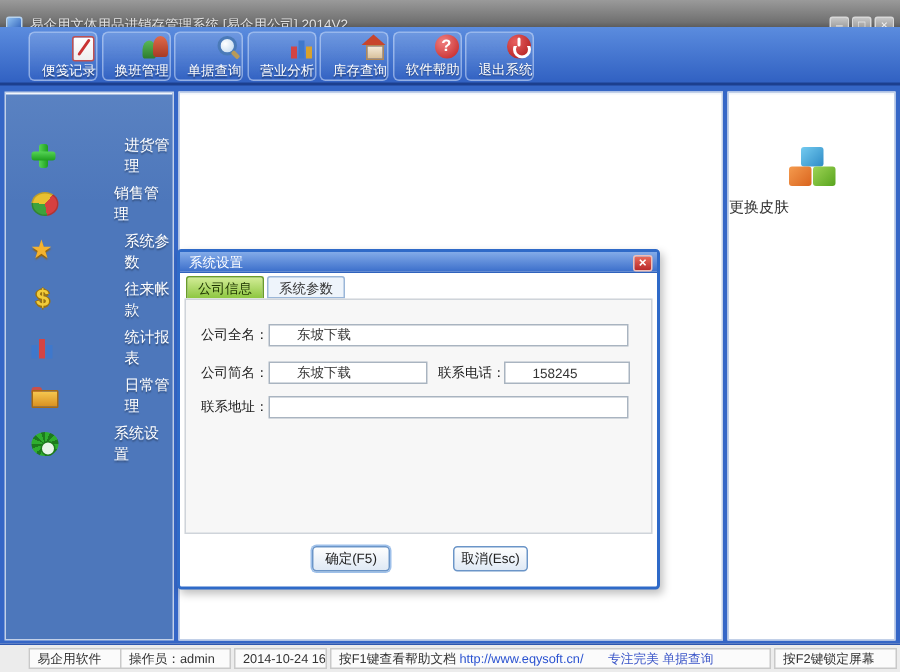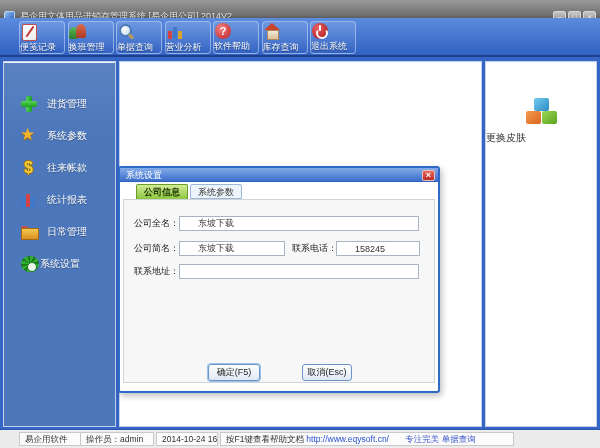--- a/index.html
+++ b/index.html
@@ -20,21 +20,21 @@
   .wc-min::before{content:"–";}
   .wc-max::before{content:"□";}
   .wc-close::before{content:"×";}
 
   
   .toolbar{position:absolute;top:18px;left:0;right:0;height:39px;
     background:linear-gradient(#5b8cde,#3161c2);border-bottom:2px solid #1c3f8e;
     display:flex;align-items:flex-start;padding:3px 0 0 19px;}
   .tb-btn{width:46px;height:33px;margin-right:2.5px;border:1px solid rgba(205,223,250,.55);
     border-radius:4px;background:linear-gradient(rgba(255,255,255,.14),rgba(255,255,255,0));
-    display:flex;flex-direction:column;align-items:flex-start;justify-content:flex-start;cursor:pointer;}
+    display:flex;flex-direction:column;align-items:flex-end;justify-content:flex-start;cursor:pointer;}
   .tb-btn .lbl{font-size:9px;color:#fff;text-shadow:0 1px 1px rgba(0,0,0,.45);line-height:12px;}
   .tb-ic{width:18px;height:18px;position:relative;margin-top:1px;}
 
   .ic-note::before{content:"";position:absolute;left:2px;top:1px;width:13px;height:15px;
     background:linear-gradient(#fff,#eee);border:1px solid #c05050;border-radius:2px;}
   .ic-note::after{content:"";position:absolute;width:2px;height:13px;background:#c93333;
     transform:rotate(35deg);left:9px;top:2px;border-radius:1px;}
   .ic-people::before{content:"";position:absolute;left:0;top:4px;width:9px;height:12px;
     border-radius:50% 50% 20% 20%;background:linear-gradient(#58b858,#2e7d2e);}
   .ic-people::after{content:"";position:absolute;right:1px;top:1px;width:10px;height:14px;
@@ -61,21 +61,21 @@
 
   
   .main{position:absolute;top:59px;left:0;right:0;bottom:19px;background:#3566c6;}
   .panel{position:absolute;top:2px;bottom:2px;background:#fff;border:1px solid #c2d0e8;
     box-shadow:inset 0 1px 0 #f2f6fc;}
   .sidebar{left:3px;width:113px;background:linear-gradient(#5a82c2,#4d77bb 20%);}
   .centerpanel{left:119px;width:363px;}
   .rightpanel{left:485px;width:112px;}
 
   .side-items{padding-top:26px;}
-  .side-item{height:32px;display:flex;align-items:center;padding-left:16px;cursor:pointer;}
+  .side-item{height:32px;display:flex;align-items:center;padding-left:16px;cursor:pointer;gap:36px;}
   .side-ic{width:18px;height:18px;position:relative;margin-right:9px;flex:0 0 18px;}
   .side-item .lbl{color:#fff;font-size:10px;text-shadow:0 1px 1px rgba(0,0,0,.35);}
 
   .ic-plus::before{content:"";position:absolute;left:6px;top:1px;width:6px;height:16px;
     background:linear-gradient(90deg,#55d455,#1e9e1e);border-radius:2px;}
   .ic-plus::after{content:"";position:absolute;left:1px;top:6px;width:16px;height:6px;
     background:linear-gradient(#55d455,#1e9e1e);border-radius:2px;}
   .ic-pie{border-radius:50%;width:16px;height:16px;margin:1px;
     background:conic-gradient(from 40deg,#d64040 0 130deg,#3da23d 130deg 235deg,#e8c030 235deg 360deg);
     box-shadow:inset 0 0 0 1px rgba(0,0,0,.18);}
@@ -115,23 +115,23 @@
     background:linear-gradient(#83abe8,#3c6fcb);color:#fff;font-size:9px;line-height:14px;
     padding-left:6px;border-bottom:1px solid #2f62bd;}
   .dlg-close{position:absolute;right:3px;top:2px;width:13px;height:11px;border-radius:2px;
     background:linear-gradient(#ea6a5a,#b92b2b);border:1px solid #f0c0b8;color:#fff;
     font-size:9px;line-height:9px;text-align:center;font-weight:bold;cursor:pointer;}
   .dlg-close::before{content:"×";}
   .tabs{position:absolute;left:4px;top:16px;height:15px;display:flex;}
   .tab{height:15px;padding:0 7px;font-size:9px;line-height:15px;margin-right:2px;
     border-radius:2px 2px 0 0;cursor:pointer;}
   .tab.active{background:linear-gradient(#d2ec96,#8cc63f);border:1px solid #6a9c2a;border-bottom:none;
-    font-weight:bold;color:#1d3300;margin-left:12px;}
+    font-weight:normal;color:#1d3300;}
   .tab.inactive{background:#eef4fb;border:1px solid #9ab6d8;color:#333;}
-  .tabpage{position:absolute;left:3px;right:3px;top:31px;height:184px;background:#f7f7f7;
+  .tabpage{position:absolute;left:3px;right:3px;top:31px;height:157px;background:#f7f7f7;
     border:1px solid #cfd4da;}
   .frm-lbl{position:absolute;font-size:9px;color:#222;line-height:15px;}
   .frm-inp{position:absolute;height:15px;border:1px solid #a9b4c0;background:#fff;
     font-size:9px;padding:0 18px;color:#333;}
   .dlg-btn{position:absolute;top:196px;height:17px;font-size:9px;color:#222;text-align:center;
     line-height:15px;background:linear-gradient(#fefefe,#dfe9f5);border:1px solid #6b95c8;
     border-radius:3px;cursor:pointer;}
   .dlg-btn.default{box-shadow:0 0 0 1px #9ec0ea;}
 
   
@@ -166,40 +166,44 @@
     </div>
     <div class="tb-btn">
       <span class="tb-ic ic-search"></span>
       <span class="lbl">单据查询</span>
     </div>
     <div class="tb-btn">
       <span class="tb-ic ic-chart"></span>
       <span class="lbl">营业分析</span>
     </div>
     <div class="tb-btn">
+      <span class="tb-ic ic-house"></span>
+      <span class="lbl">库存查询</span>
+    </div>
+    <div class="tb-btn">
       <span class="tb-ic ic-help"></span>
       <span class="lbl">软件帮助</span>
     </div>
     <div class="tb-btn">
-      <span class="tb-ic ic-house"></span>
-      <span class="lbl">库存查询</span>
-    </div>
-    <div class="tb-btn">
       <span class="tb-ic ic-power"></span>
       <span class="lbl">退出系统</span>
     </div>
   </div>
 
   <div class="main">
 
     <div class="panel sidebar">
       <div class="side-items">
         <div class="side-item">
           <span class="side-ic ic-plus"></span>
           <span class="lbl">进货管理</span>
+        </div>
+        <div class="side-item">
+          <span class="side-ic ic-pie"></span>
+          <span class="lbl">销售管理</span>
         </div>
         <div class="side-item">
           <span class="side-ic ic-star"></span>
           <span class="lbl">系统参数</span>
         </div>
         <div class="side-item">
           <span class="side-ic ic-dollar"></span>
           <span class="lbl">往来帐款</span>
         </div>
         <div class="side-item">
@@ -266,15 +270,16 @@
 
   <div class="statusbar">
     <div class="seg" style="left:19px;width:92px">易企用软件</div>
     <div class="seg" style="left:80px;width:74px">操作员：admin</div>
     <div class="seg" style="left:156px;width:62px">2014-10-24 16:36:32</div>
     <div class="seg" style="left:220px;width:294px">
       <span>按F1键查看帮助文档</span>
       <span class="link">http://www.eqysoft.cn/</span>
       <span class="motto">专注完美 单据查询</span>
     </div>
+    <div class="seg" style="left:516px;width:82px">按F2键锁定屏幕</div>
   </div>
 
 </div>
 
 </body></html>

